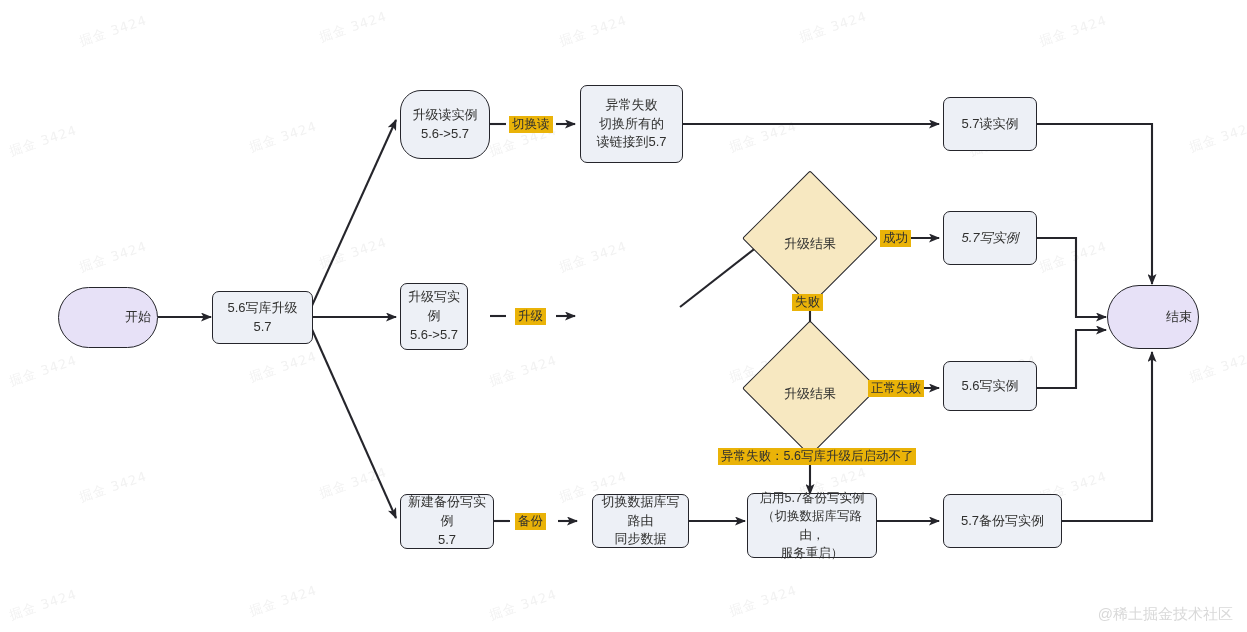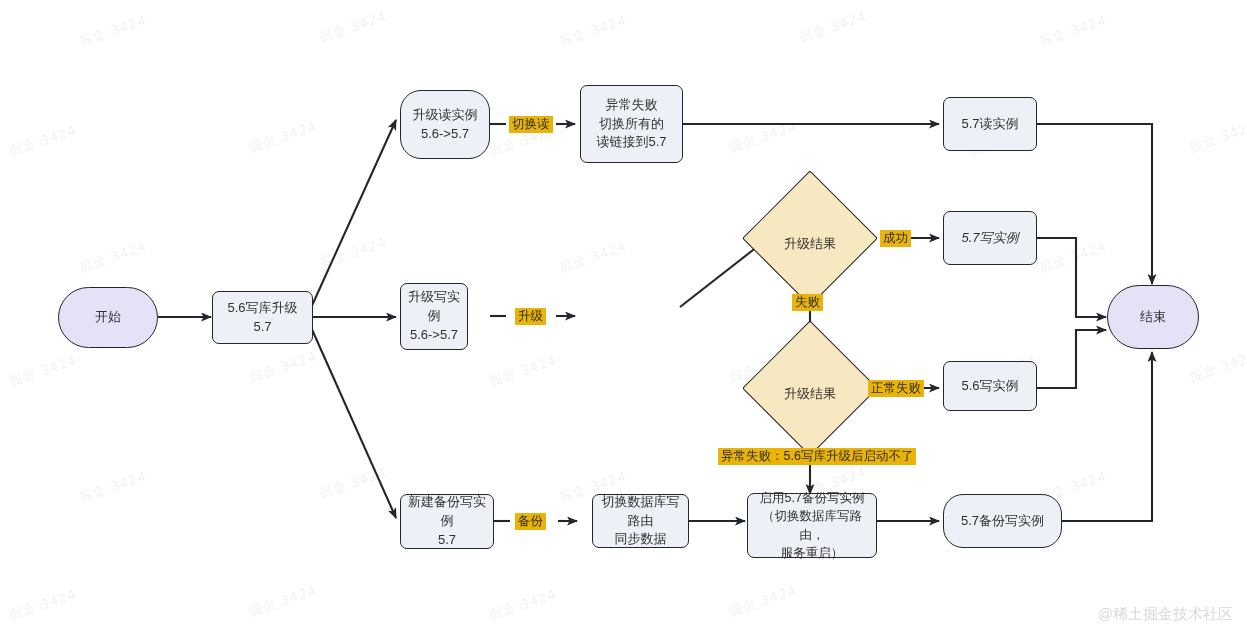--- a/index.html
+++ b/index.html
@@ -54,20 +54,21 @@
     color: #30302f;
     font-size: 13px;
     line-height: 1.45;
     z-index: 3;
   }
   .node .lbl { display: block; padding: 0 6px; }
   .terminal {
     background: #e7e1f7;
     border: 1.6px solid #25252b;
     border-radius: 999px;
+    justify-content: flex-end;
   }
   .process {
     background: #edf0f6;
     border: 1.6px solid #25252b;
     border-radius: 7px;
   }
   .decision {
     background: transparent;
     border: none;
   }
@@ -265,21 +266,21 @@
   </div>
 
   <div class="node process" style="left:747px; top:493px; width:130px; height:65px;">
     <span class="lbl" style="font-size:12.5px;">
       <span>启用5.7备份写实例</span><br>
       <span>（切换数据库写路由，</span><br>
       <span>服务重启）</span>
     </span>
   </div>
 
-  <div class="node process" style="left:943px; top:494px; width:119px; height:54px;border-radius:20px;">
+  <div class="node process" style="left:943px; top:494px; width:119px; height:54px;">
     <span class="lbl">5.7备份写实例</span>
   </div>
 
   <div class="node terminal" style="left:1107px; top:285px; width:92px; height:64px;">
     <span class="lbl">结束</span>
   </div>
 
   <div class="elabel" style="left:509px; top:116px;">切换读</div>
   <div class="elabel" style="left:515px; top:308px;">升级</div>
   <div class="elabel" style="left:880px; top:230px;">成功</div>

